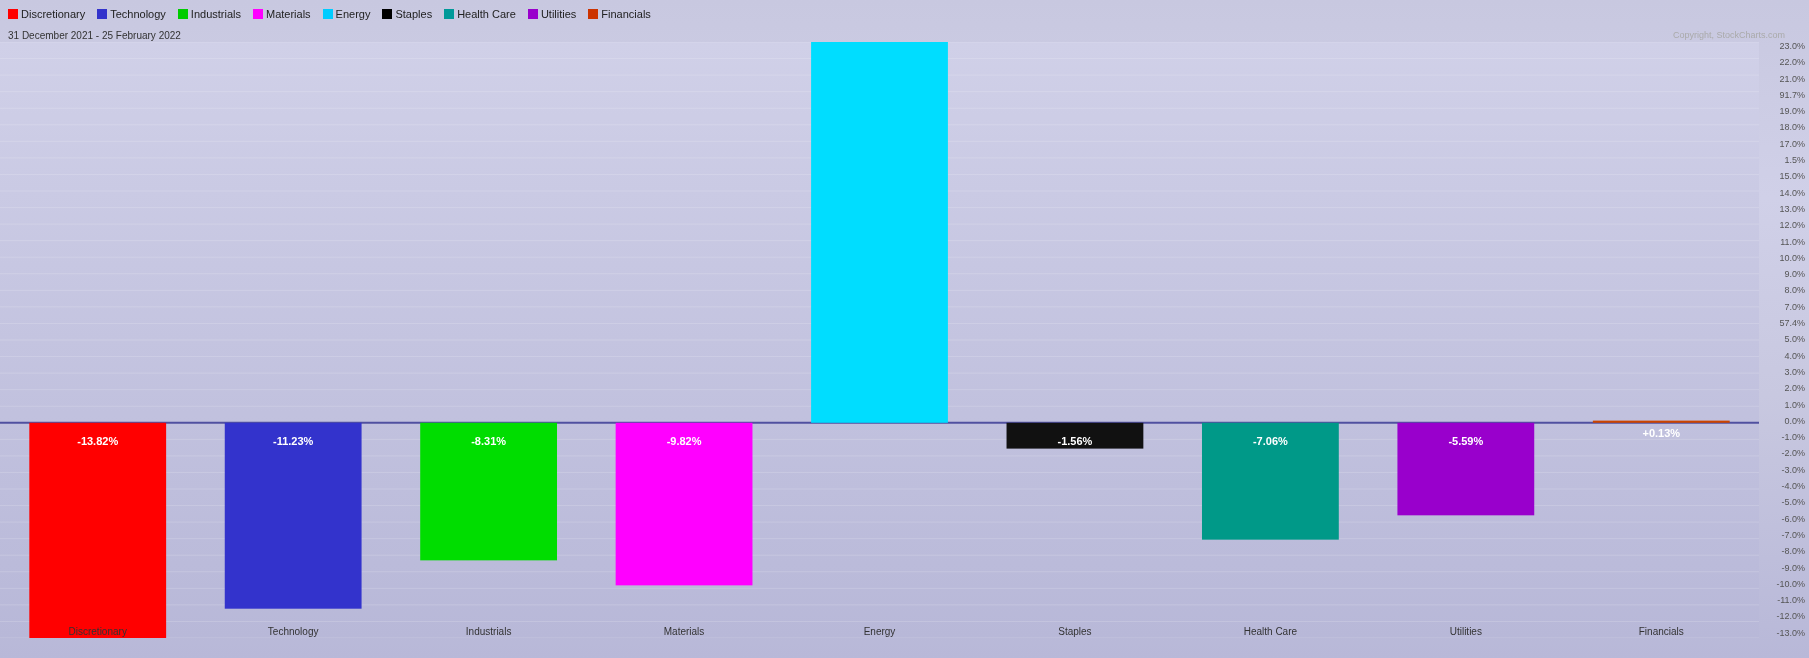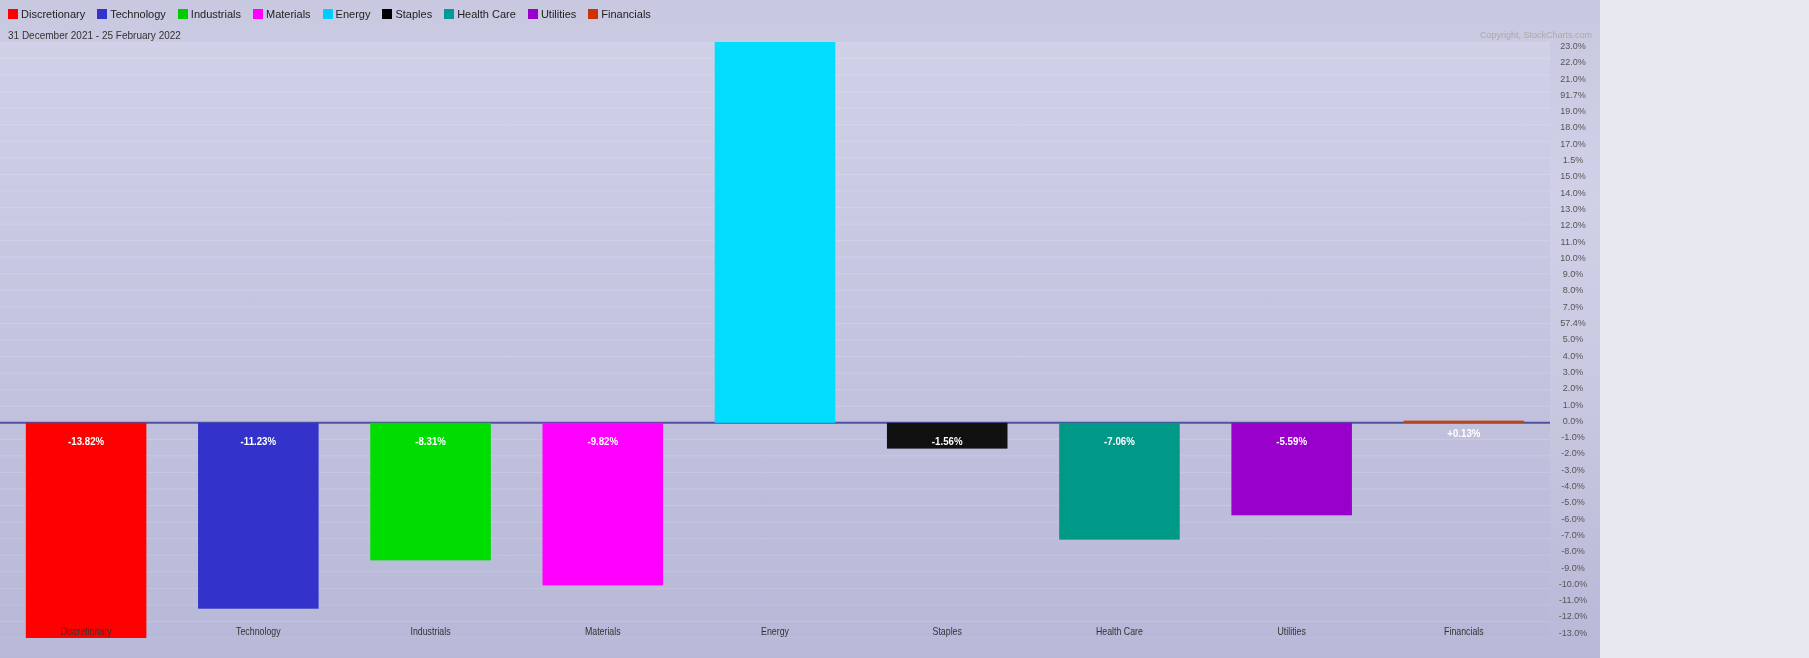--- a/index.html
+++ b/index.html
@@ -6,21 +6,21 @@
     body {
       width: 1809px;
       height: 658px;
       background: #e8e8f0;
       font-family: Arial, sans-serif;
       overflow: hidden;
       position: relative;
     }
 
     .chart-container {
-      width: 1600px;
+      width: 1809px;
       height: 658px;
       position: relative;
       background: linear-gradient(to bottom, #c8c8e0 0%, #d0d0e8 30%, #c8c8e0 60%, #b8b8d8 100%);
     }
 
     
     .legend-bar {
       position: absolute;
       top: 8px;
       left: 8px;
@@ -48,21 +48,21 @@
       top: 30px;
       left: 8px;
       font-size: 10px;
       color: #333;
       text-align: center;
     }
 
     .copyright {
       position: absolute;
       top: 30px;
-      right: 8px;
+      right: 24px;
       font-size: 9px;
       color: #aaa;
     }
 
     
     .chart-area {
       position: absolute;
       top: 42px;
       left: 0px;
       right: 50px;
@@ -72,21 +72,21 @@
     
     .y-axis {
       position: absolute;
       top: 42px;
       right: 0px;
       width: 50px;
       bottom: 20px;
       display: flex;
       flex-direction: column;
       justify-content: space-between;
-      align-items: center;
+      align-items: flex-end;
       padding-right: 4px;
     }
 
     .y-label {
       font-size: 9px;
       color: #555;
       line-height: 1;
     }
   </style>
 </head>

